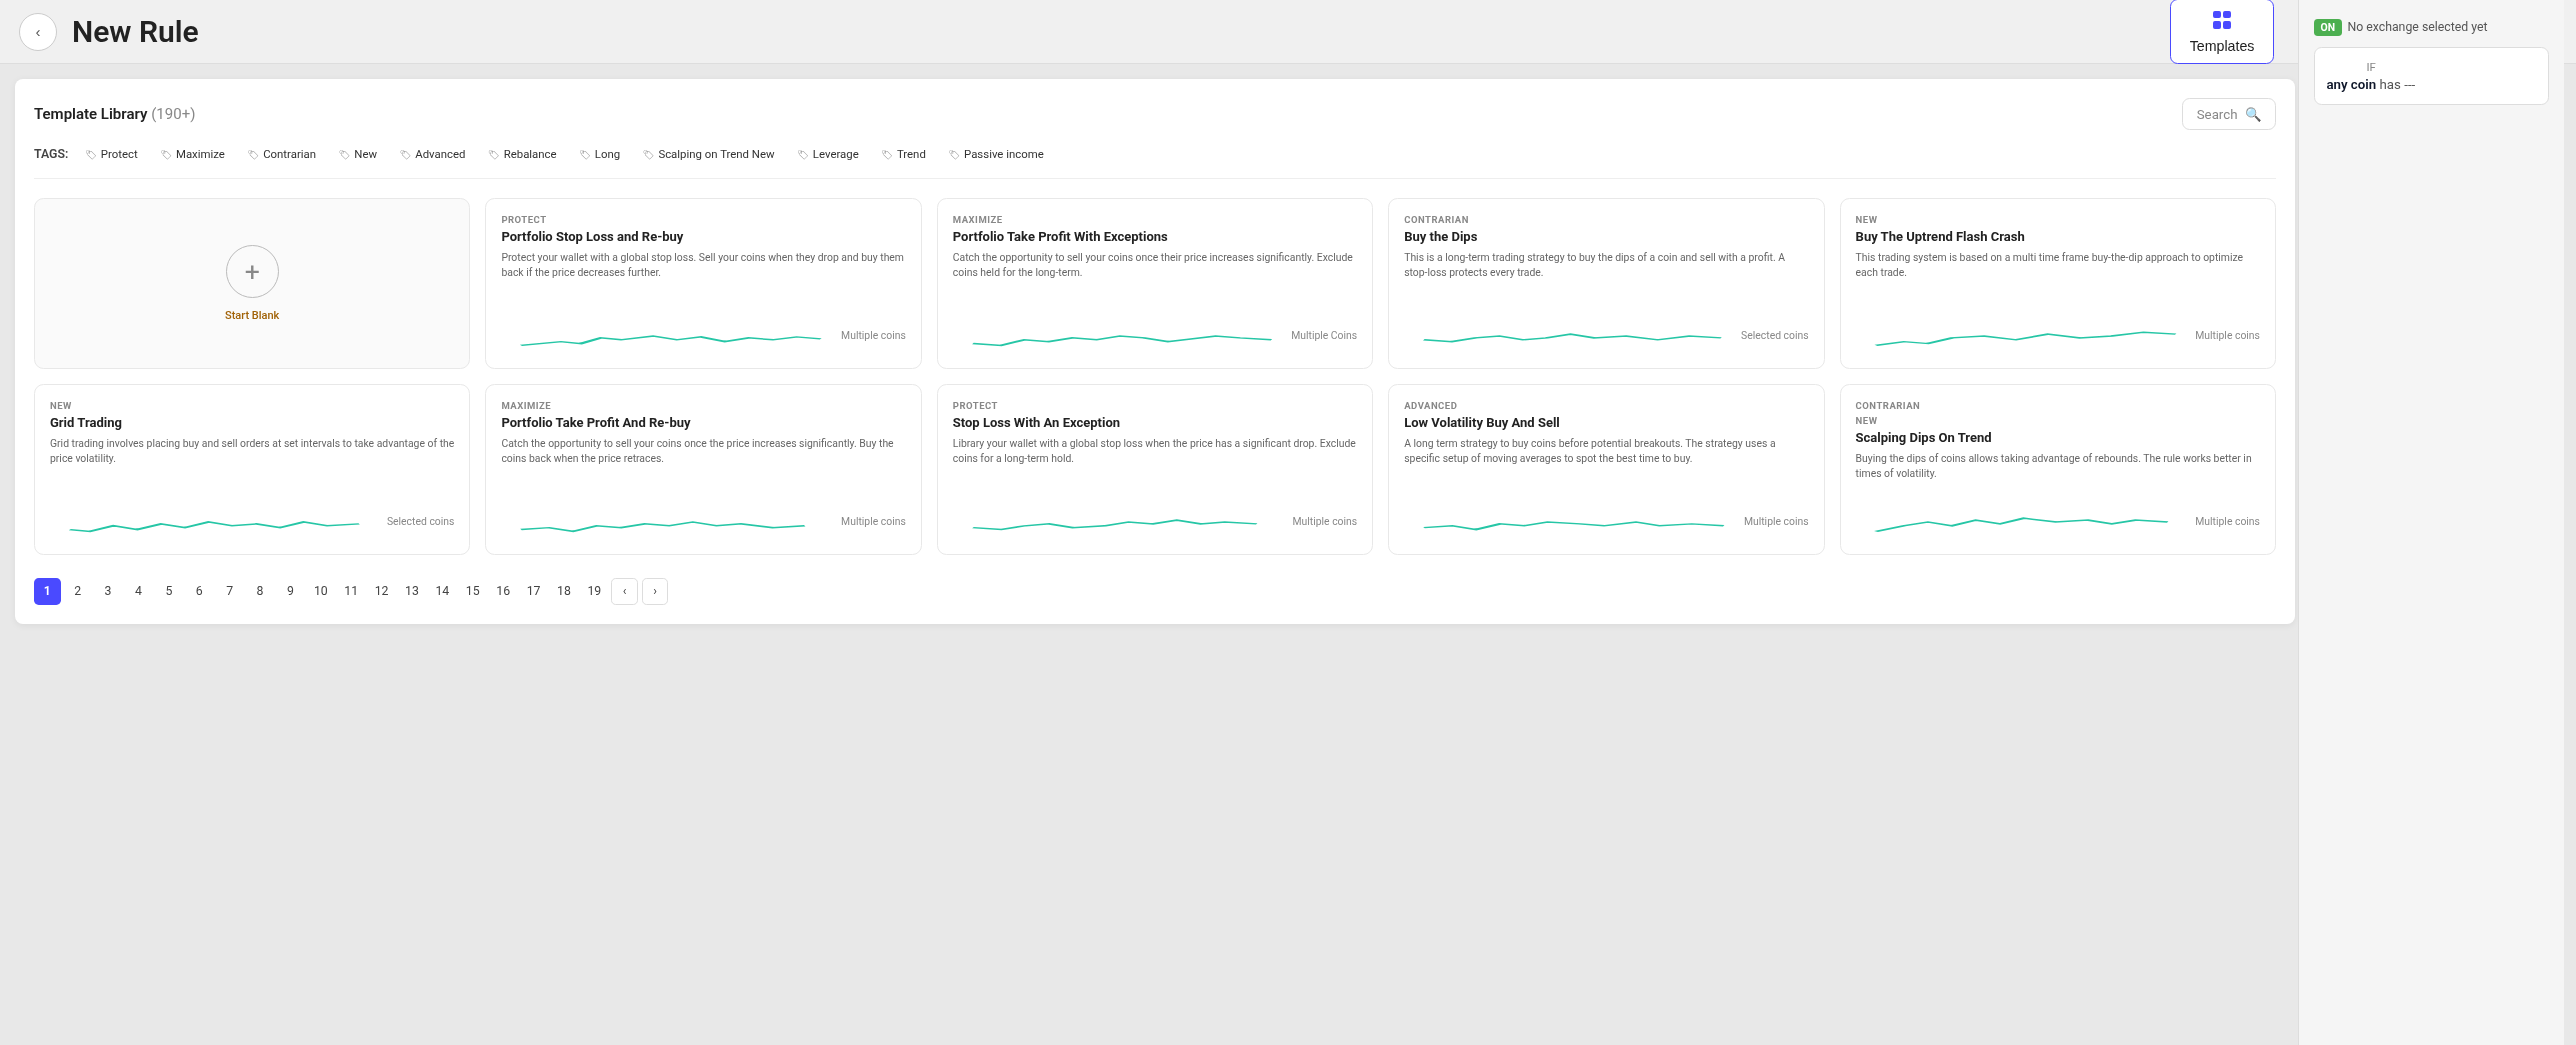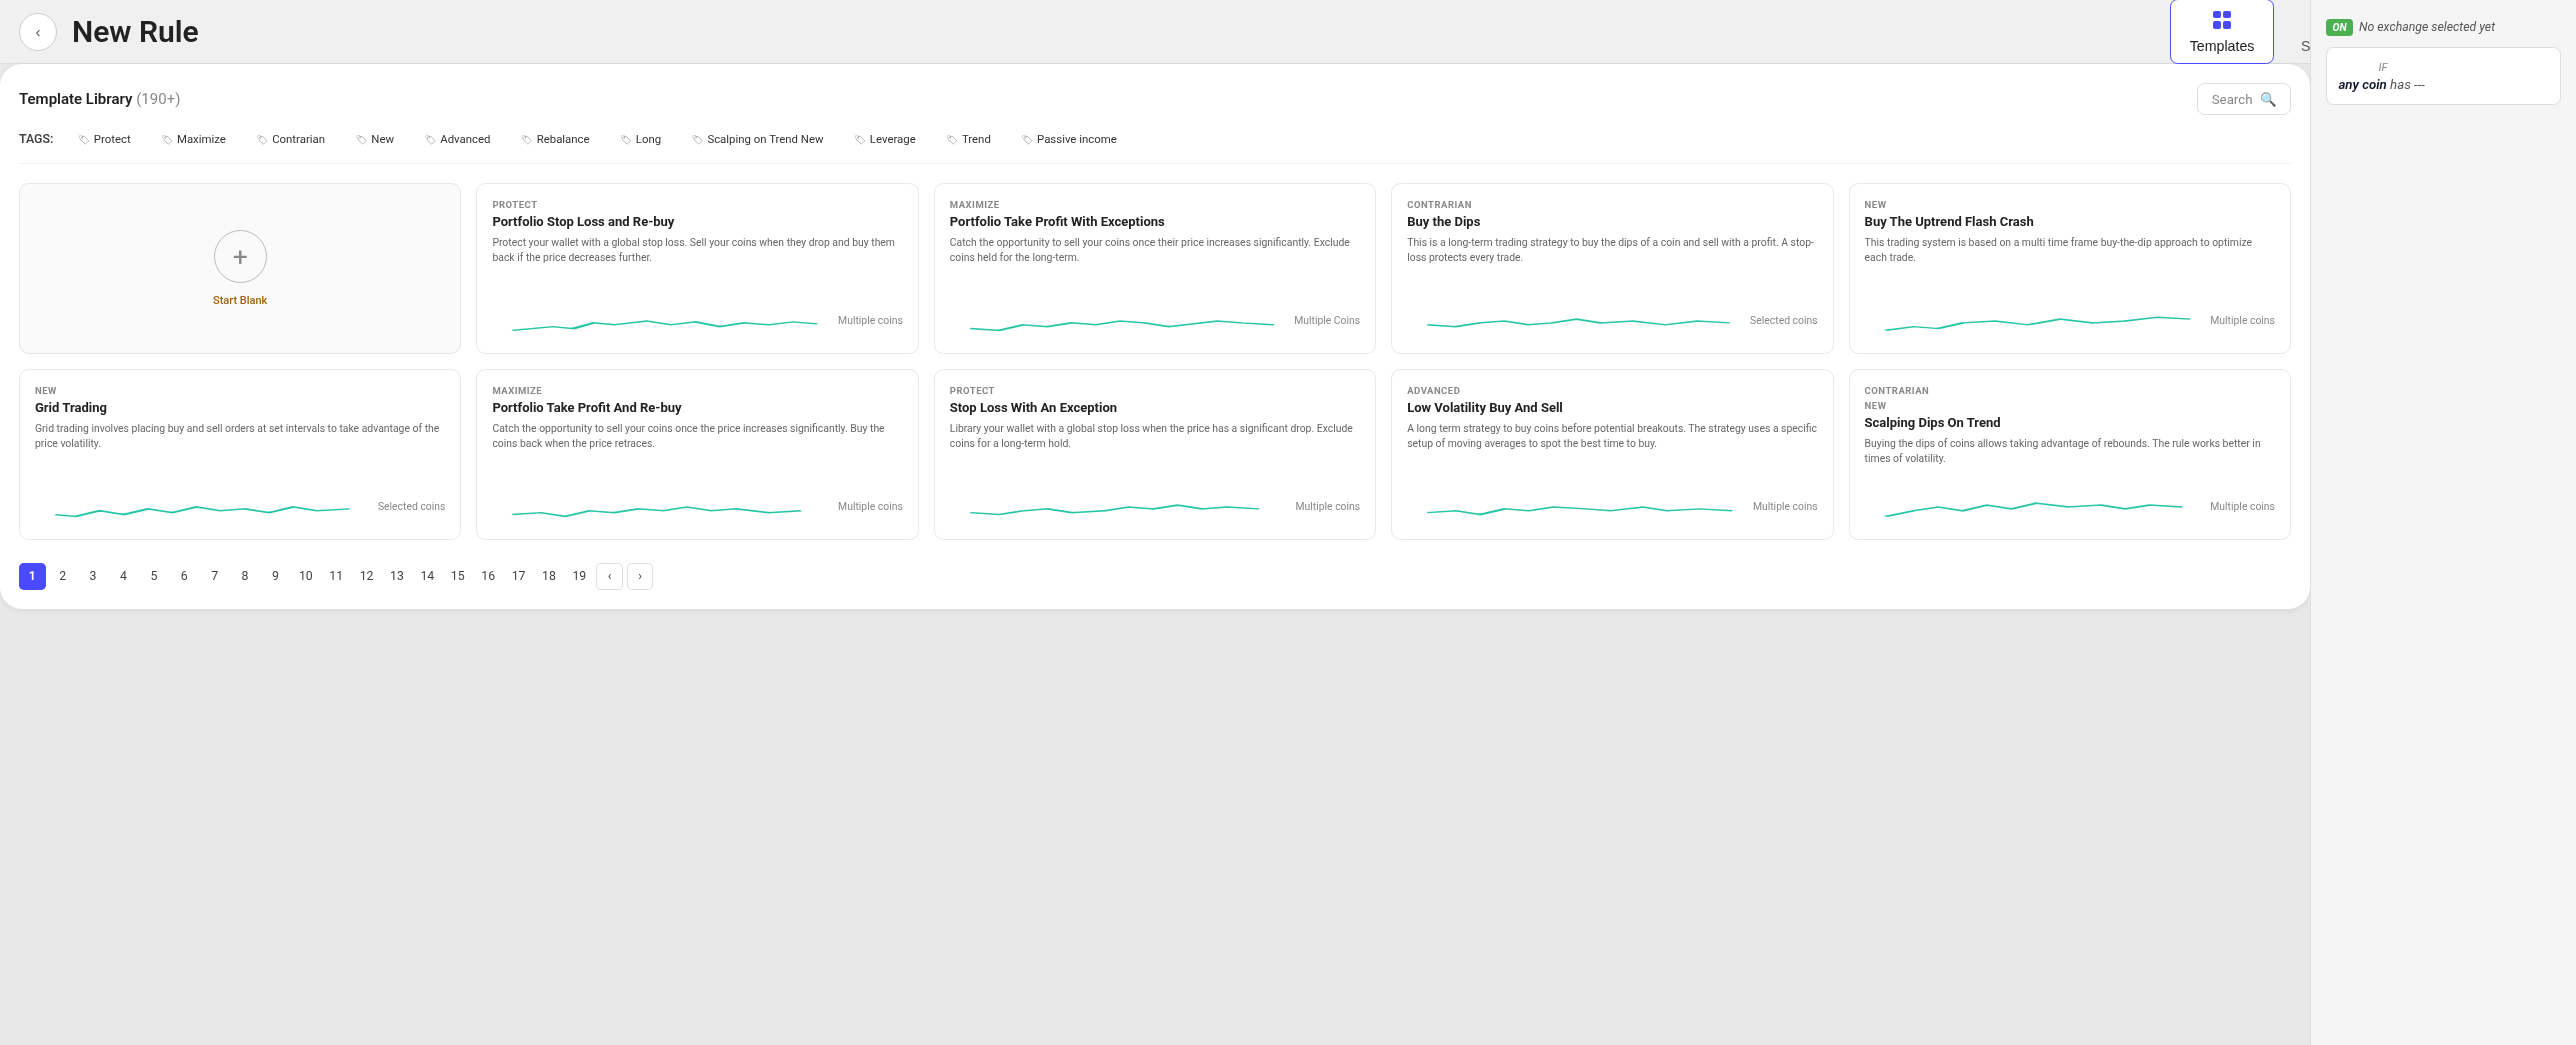--- a/index.html
+++ b/index.html
@@ -101,28 +101,27 @@
       padding: 5.7px 9.5px;
       cursor: pointer;
       font-size: 13.3px;
       font-weight: 500;
     }
 
     
     .side-panel {
       position: fixed;
       top: 0;
-      right: 0;
+      right: 12px;
       width: 266px;
       height: 100%;
       background: #f5f5f5;
       border-left: 0.9px solid #ddd;
       padding: 19px 15px;
       z-index: 10;
-      font-style: italic;
     }
     .side-on-badge {
       display: flex;
       align-items: center;
       gap: 5.7px;
       margin-bottom: 11.4px;
     }
     .on-toggle {
       background: #4caf50;
       color: #fff;
@@ -156,22 +155,22 @@
       font-weight: 600;
     }
 
     
     .main-content {
       margin-right: 266px;
       padding: 0;
     }
     .template-library {
       background: #fff;
-      margin: 0;
-      border-radius: 22px;
+      margin: 15px;
+      border-radius: 8px;
       padding: 19px;
       box-shadow: 0 1.9px 7.6px rgba(0,0,0,0.06);
     }
     .library-header {
       display: flex;
       align-items: center;
       justify-content: space-between;
       margin-bottom: 15px;
     }
     .library-title {
@@ -192,21 +191,21 @@
       padding: 7.6px 13.3px;
       cursor: pointer;
       color: #888;
       font-size: 13.3px;
     }
 
     
     .tags-row {
       display: flex;
       align-items: center;
-      gap: 19px;
+      gap: 11px;
       flex-wrap: wrap;
       padding-bottom: 15px;
       border-bottom: 0.9px solid #eee;
       margin-bottom: 19px;
     }
     .tags-label {
       font-size: 12.3px;
       font-weight: 600;
       color: #444;
     }

